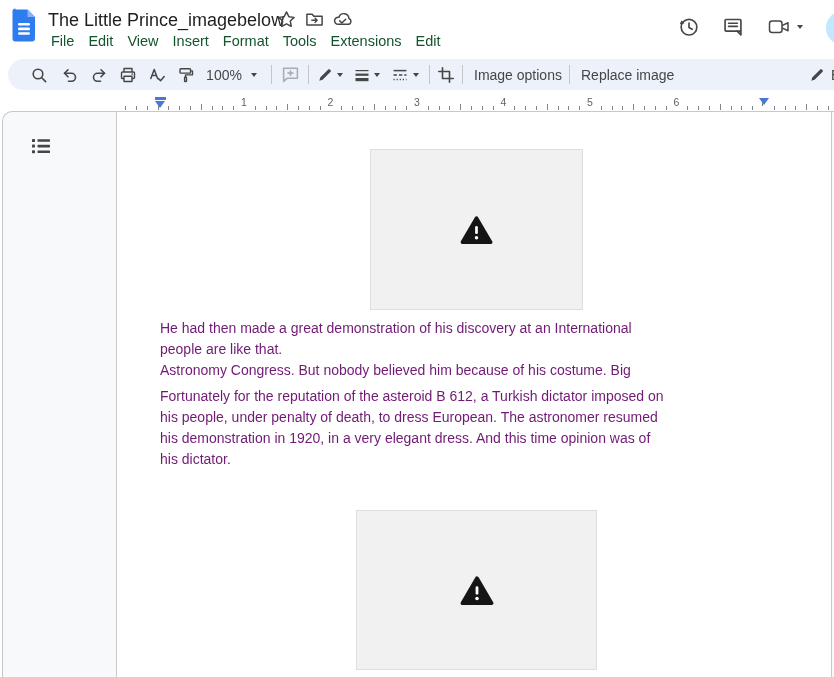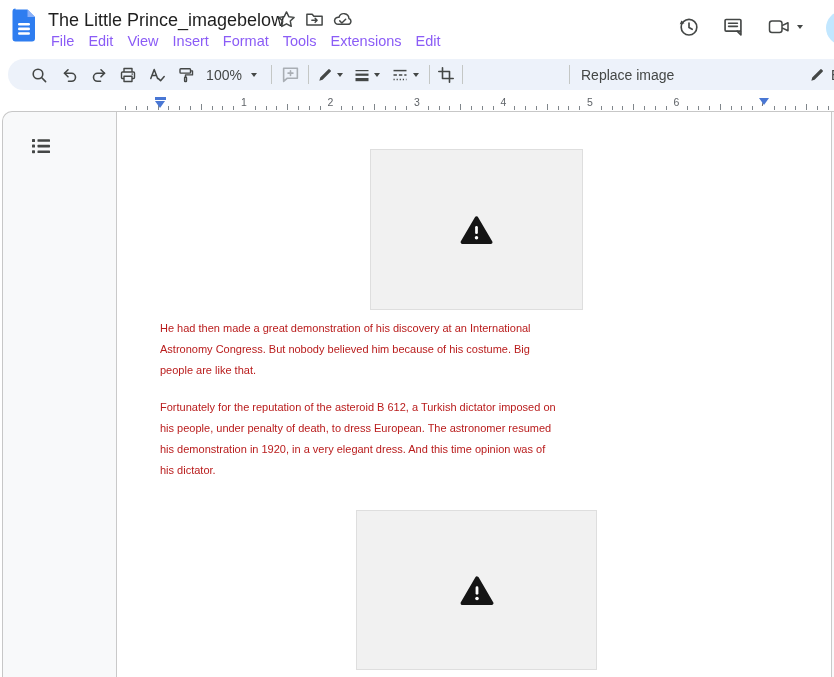--- a/index.html
+++ b/index.html
@@ -9,21 +9,21 @@
   }
   svg{display:block;}
   
   .header{position:absolute;left:0;top:0;width:834px;height:55px;background:#fff;}
   .docs-logo{position:absolute;left:11px;top:8px;}
   .title-row{position:absolute;left:48px;top:8px;height:24px;display:flex;align-items:center;}
   .doc-title{font-size:18px;color:#1f1f1f;white-space:nowrap;}
   .title-icons{position:absolute;left:277px;top:10px;display:flex;gap:9px;}
   .title-icons .tico{width:19px;height:19px;display:flex;align-items:center;justify-content:center;}
   .menubar{position:absolute;left:44px;top:30px;display:flex;}
-  .menu-item{font-size:14.5px;color:#8b5cf6;padding:2px 7px;border-radius:8px;line-height:18px;}
+  .menu-item{font-size:14.5px;color:#14532d;padding:2px 7px;border-radius:8px;line-height:18px;}
   .hicon{position:absolute;top:16px;width:22px;height:22px;}
   .share-sliver{position:absolute;left:826px;top:11px;width:34px;height:34px;border-radius:50%;background:#c2e7ff;}
   .caret{width:0;height:0;border-left:3.5px solid transparent;border-right:3.5px solid transparent;border-top:4.5px solid #444746;}
   
   .toolbar{position:absolute;left:8px;top:59px;width:840px;height:31px;background:#edf2fa;border-radius:16px;}
   .tb{position:absolute;display:flex;align-items:center;justify-content:center;height:31px;top:0;}
   .tb-label{font-size:14px;color:#444746;white-space:nowrap;}
   .tsep{position:absolute;top:6px;width:1px;height:19px;background:#c4c7c5;}
   
   .ruler{position:absolute;left:0;top:91px;width:834px;height:20px;background:#fff;}
@@ -38,22 +38,22 @@
     border-top:1px solid #c7c7c7;border-left:1px solid #c7c7c7;border-top-left-radius:10px;box-sizing:border-box;}
   .outline-btn{position:absolute;left:27px;top:24px;width:22px;height:20px;display:flex;align-items:center;justify-content:center;}
   .page{position:absolute;left:113px;top:0;width:714px;height:565px;background:#fff;
     border-left:1px solid #c9c9c9;border-right:1px solid #c9c9c9;}
   .img-ph{position:absolute;background:#f1f1f1;border:1px solid #dedede;box-sizing:border-box;
     display:flex;align-items:center;justify-content:center;}
   .img-ph-1{left:253px;top:37px;width:213px;height:161px;}
   .img-ph-2{left:239px;top:398px;width:241px;height:160px;}
   .para{position:absolute;left:43px;width:640px;}
   .para-1{top:206px;}
-  .para-2{top:285px;}
-  .line{font-size:11px;line-height:21px;color:#b91c1c;white-space:nowrap;}
+  .para-2{top:274px;}
+  .line{font-size:14px;line-height:21px;color:#701a75;white-space:nowrap;}
 </style>
 </head>
 <body>
 
 <div class="header">
   <span class="docs-logo">
     <svg width="26" height="34" viewBox="0 0 26 34">
       <path d="M4.5 1.5 h12 L24 9 v21.5 a3 3 0 0 1 -3 3 H4.5 a3 3 0 0 1 -3 -3 v-27 a3 3 0 0 1 3 -3 z" fill="#2e7df0"></path>
       <path d="M16.5 1.5 L24 9 H16.5 z" fill="#8ab0f8"></path>
       <rect x="7" y="15" width="12" height="2.6" rx="1.3" fill="#fff"></rect>
@@ -212,20 +212,21 @@
 
   <span class="tb" style="left:429px;width:18px;">
     <svg width="18" height="18" viewBox="0 0 18 18" fill="none" stroke="#444746" stroke-width="1.6" stroke-linecap="round" stroke-linejoin="round">
       <path d="M5.5 1.8 V12.5 H16.2"></path>
       <path d="M1.8 5.5 H12.5 V16.2"></path>
     </svg>
   </span>
 
   <span class="tsep" style="left:454px;"></span>
 
+  <span class="tb tb-label" style="left:466px;">Image options</span>
 
   <span class="tsep" style="left:561px;"></span>
 
   <span class="tb tb-label" style="left:573px;">Replace image</span>
 
   <span class="tb" style="left:801px;width:17px;">
     <svg width="17" height="17" viewBox="0 0 18 18">
       <path d="M2.5 15.5 l.9 -3.4 8.5 -8.5 a1.1 1.1 0 0 1 1.6 0 l.9 .9 a1.1 1.1 0 0 1 0 1.6 l-8.5 8.5 z" fill="#444746"></path>
     </svg>
   </span>
@@ -327,22 +328,22 @@
     <div class="img-ph img-ph-1">
       <svg width="33" height="30" viewBox="0 0 36 33">
         <path d="M18 3.5 L33.5 30 H2.5 Z" fill="#151515" stroke="#151515" stroke-width="4" stroke-linejoin="round"></path>
         <rect x="16.5" y="12" width="3" height="9" rx="1.5" fill="#fff"></rect>
         <circle cx="18" cy="25" r="1.9" fill="#fff"></circle>
       </svg>
     </div>
 
     <div class="para para-1">
       <div class="line">He had then made a great demonstration of his discovery at an International</div>
+      <div class="line">people are like that.</div>
       <div class="line">Astronomy Congress. But nobody believed him because of his costume. Big</div>
-      <div class="line">people are like that.</div>
     </div>
 
     <div class="para para-2">
       <div class="line">Fortunately for the reputation of the asteroid B 612, a Turkish dictator imposed on</div>
       <div class="line">his people, under penalty of death, to dress European. The astronomer resumed</div>
       <div class="line">his demonstration in 1920, in a very elegant dress. And this time opinion was of</div>
       <div class="line">his dictator.</div>
     </div>
 
     <div class="img-ph img-ph-2">

